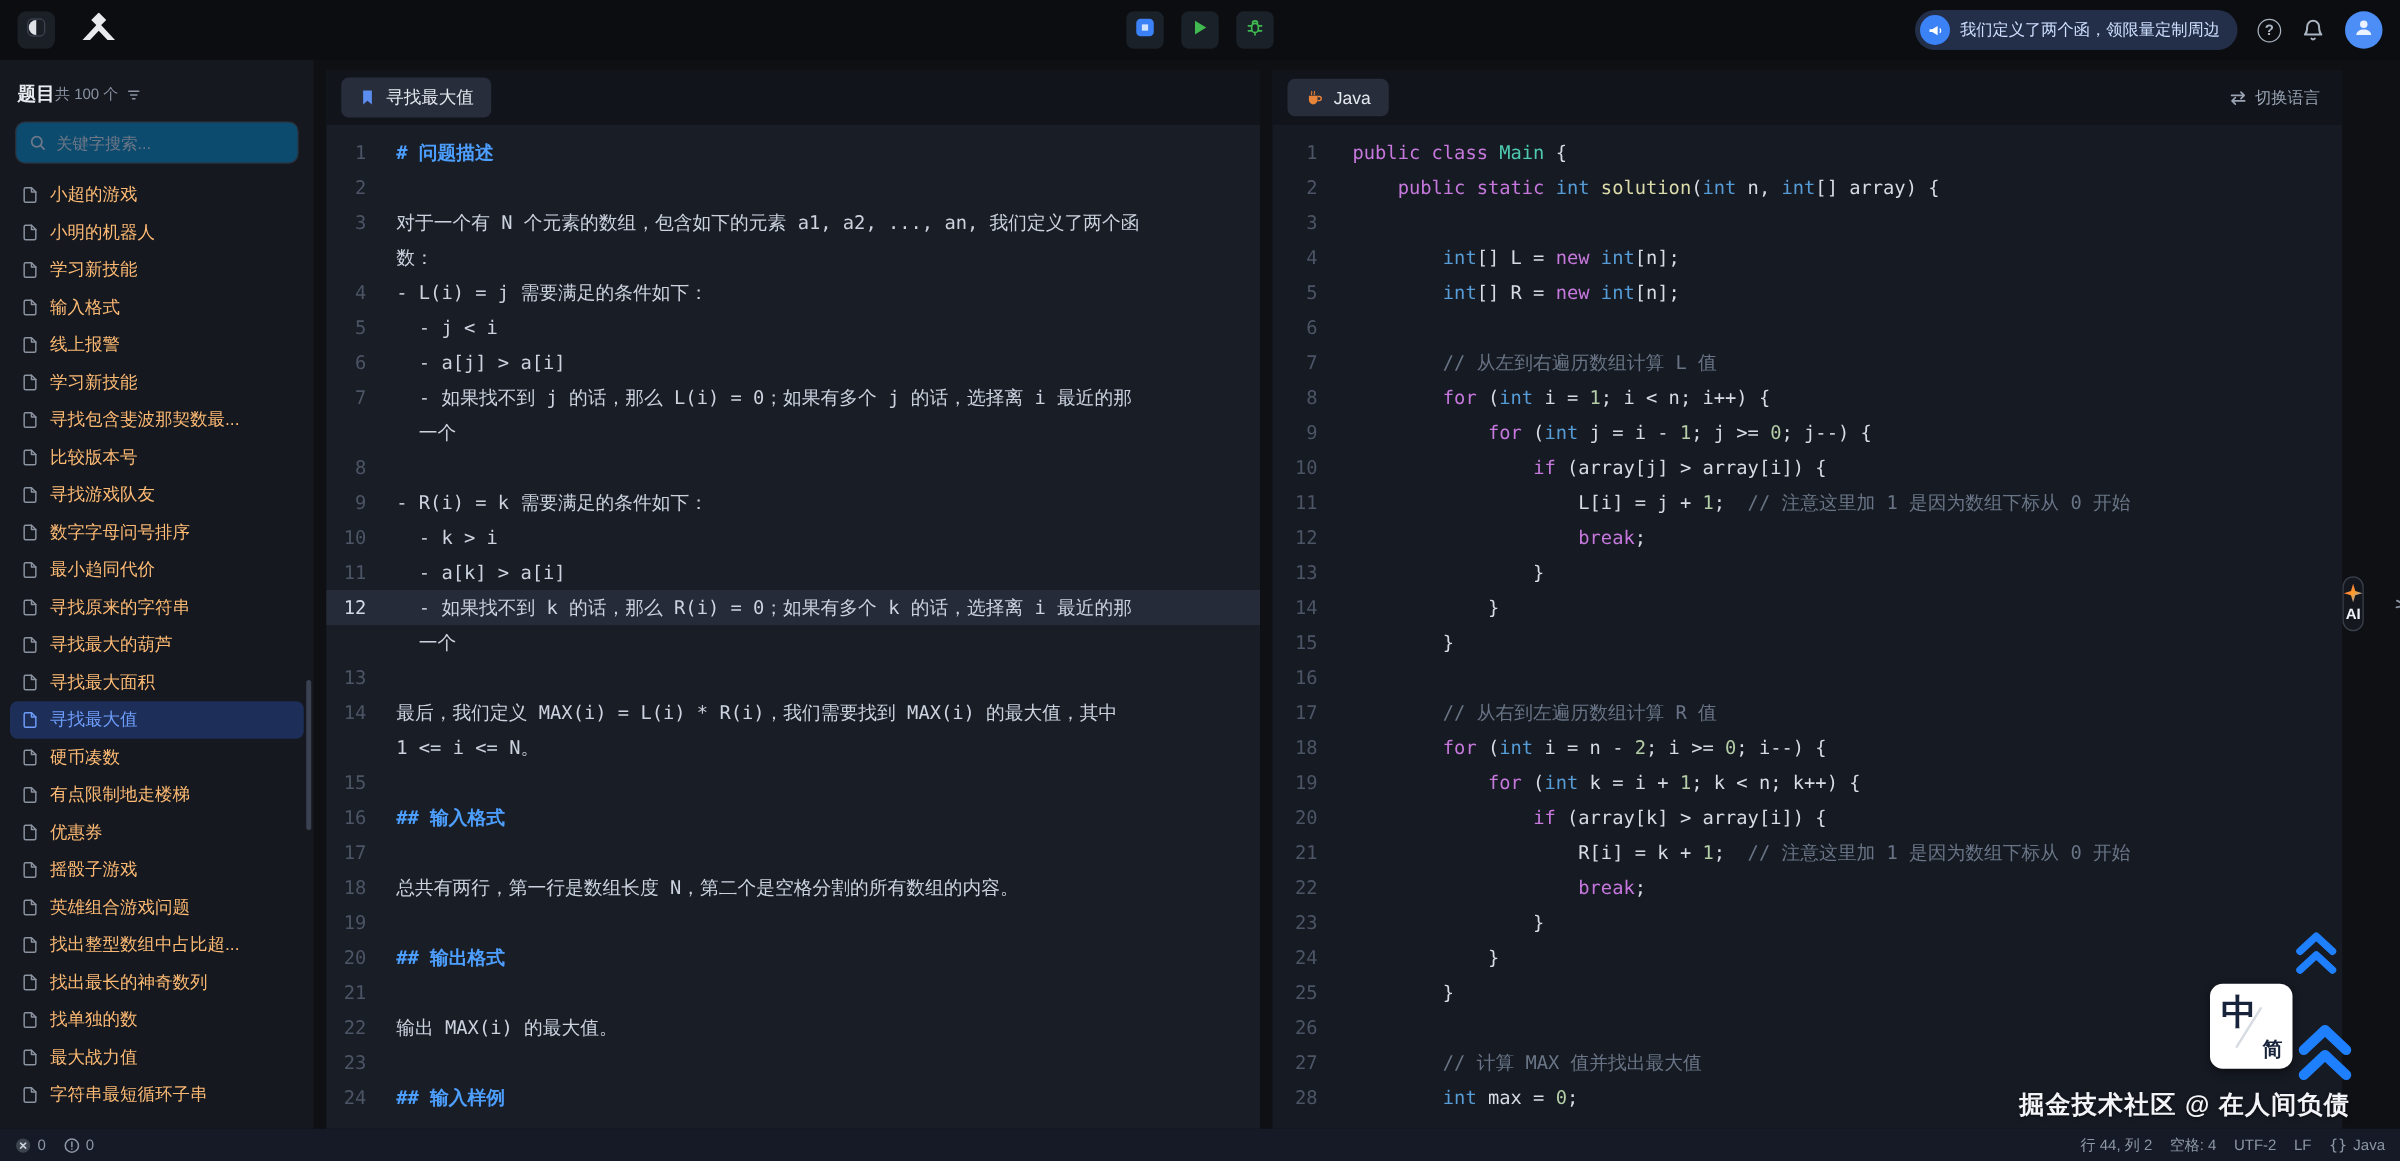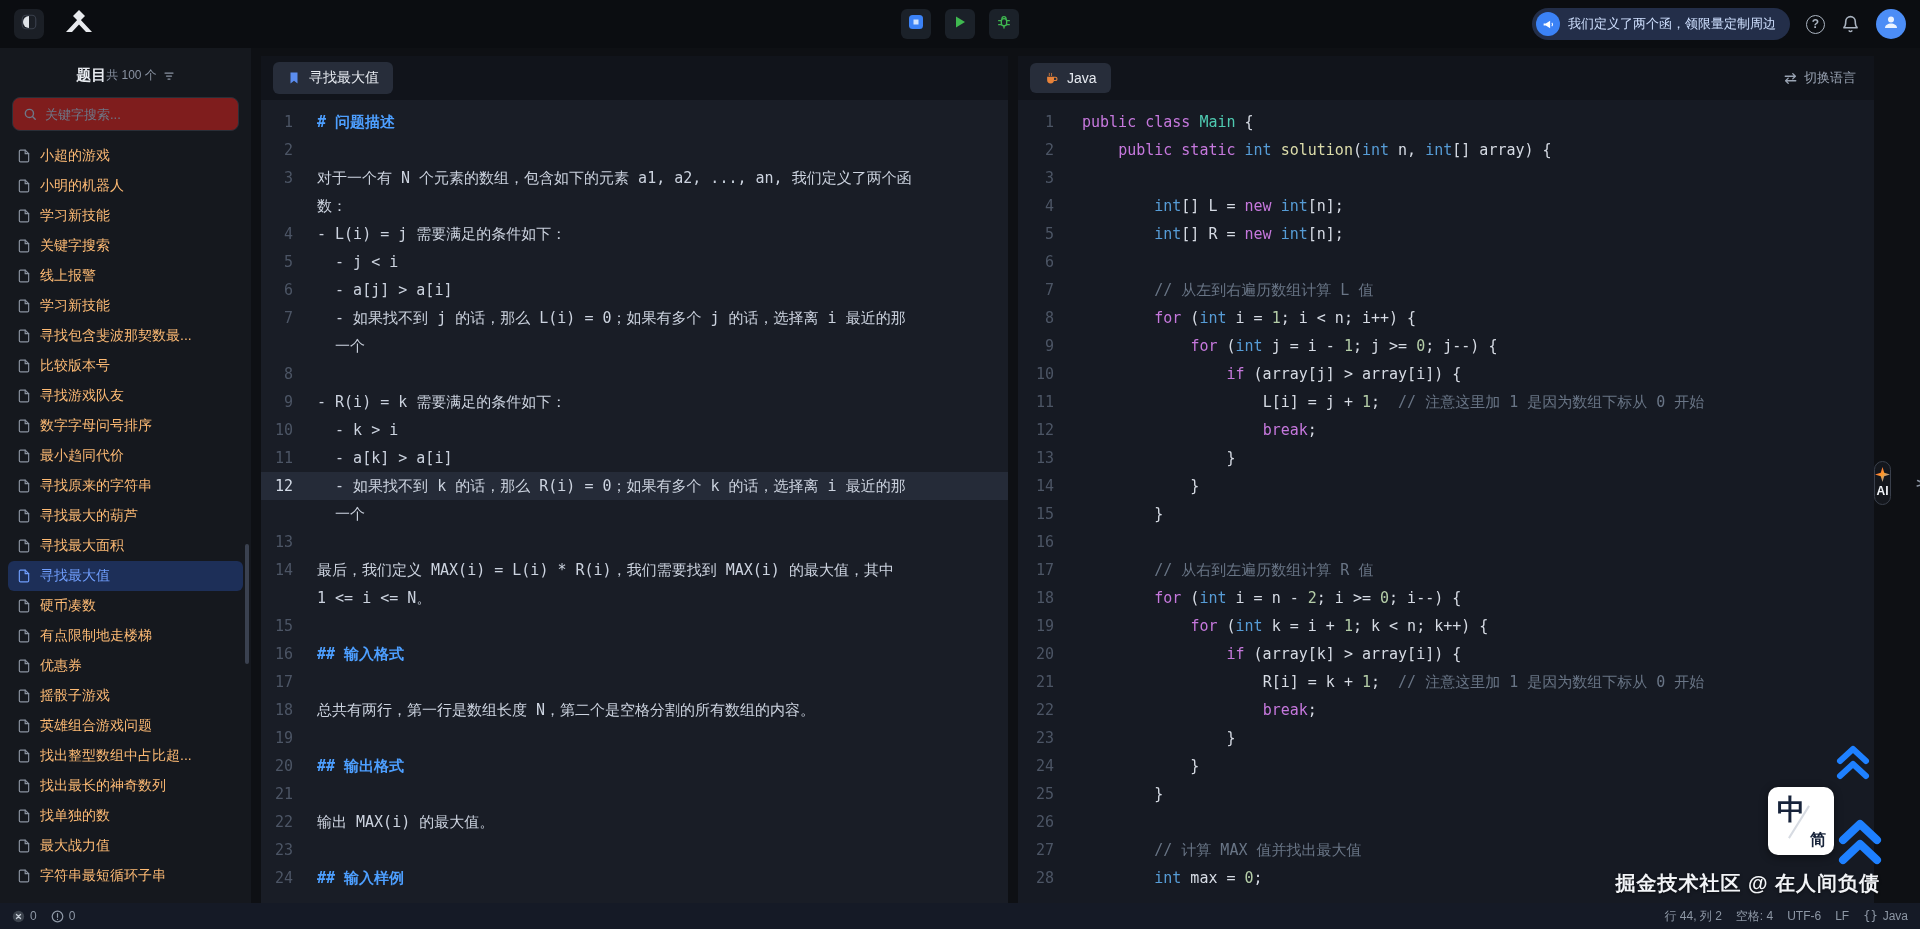--- a/index.html
+++ b/index.html
@@ -19,24 +19,24 @@
   .banner-ico { width:24px; height:24px; border-radius:50%; background:#3b82f6; display:flex; align-items:center; justify-content:center; }
   .banner-text { font-size:13px; color:#cfe0ff; }
   .help-icon { width:19px; height:19px; border:1.6px solid #aab3c0; border-radius:50%; display:flex; align-items:center; justify-content:center; font-size:12px; font-weight:bold; color:#aab3c0; }
   .avatar { width:30px; height:30px; border-radius:50%; background:#4c8df6; display:flex; align-items:center; justify-content:center; overflow:hidden; }
 
   
   .body { flex:1; display:flex; min-height:0; background:#0e1014; }
 
   
   .sidebar { width:251px; flex:none; background:#15181e; display:flex; flex-direction:column; position:relative; }
-  .sb-head { display:flex; align-items:center; justify-content:center; padding:18px 14px 10px; }
+  .sb-head { display:flex; align-items:center; justify-content:flex-start; padding:18px 14px 10px; }
   .sb-title { font-size:15px; font-weight:bold; color:#e8ebf0; }
   .sb-count { font-size:12px; color:#8a93a3; display:flex; align-items:center; gap:6px; }
-  .search { margin:2px 12px 10px; height:34px; background:#7f1d1d; border:1px solid #2a2f38; border-radius:8px; display:flex; align-items:center; gap:8px; padding:0 10px; }
+  .search { margin:2px 12px 10px; height:34px; background:#0c4a6e; border:1px solid #2a2f38; border-radius:8px; display:flex; align-items:center; gap:8px; padding:0 10px; }
   .search input { background:transparent; border:none; outline:none; color:#aab3c0; font-size:13px; width:100%; font-family:"Liberation Sans", sans-serif; }
   .search input::placeholder { color:#6e7888; }
   .sb-list { flex:1; overflow:hidden; padding:0 8px; }
   .sb-item { display:flex; align-items:center; gap:9px; height:30px; padding:0 9px; border-radius:6px; font-size:14px; color:#fdba74; cursor:pointer; white-space:nowrap; }
   .sb-item .doc-icon { color:#8b93a1; display:flex; flex:none; }
   .sb-item .sb-label { overflow:hidden; text-overflow:ellipsis; }
   .sb-item.active { background:#1d2f58; color:#6f9dfc; }
   .sb-item.active .doc-icon { color:#6f9dfc; }
   .sb-scrollthumb { position:absolute; right:2px; top:58%; width:4px; height:120px; border-radius:2px; background:#3a4150; }
 
@@ -218,21 +218,21 @@
             </span>
             <span class="sb-label">学习新技能</span>
           </div>
           <div class="sb-item">
             <span class="doc-icon">
               <svg width="14" height="14" viewBox="0 0 24 24" fill="none" stroke="currentColor" stroke-width="2" stroke-linecap="round" stroke-linejoin="round">
                 <path d="M14 2H6a2 2 0 0 0-2 2v16a2 2 0 0 0 2 2h12a2 2 0 0 0 2-2V8z"></path>
                 <path d="M14 2v6h6"></path>
               </svg>
             </span>
-            <span class="sb-label">关键字搜索</span>
+            <span class="sb-label">输入格式</span>
           </div>
           <div class="sb-item">
             <span class="doc-icon">
               <svg width="14" height="14" viewBox="0 0 24 24" fill="none" stroke="currentColor" stroke-width="2" stroke-linecap="round" stroke-linejoin="round">
                 <path d="M14 2H6a2 2 0 0 0-2 2v16a2 2 0 0 0 2 2h12a2 2 0 0 0 2-2V8z"></path>
                 <path d="M14 2v6h6"></path>
               </svg>
             </span>
             <span class="sb-label">线上报警</span>
           </div>
@@ -561,21 +561,21 @@
         <svg width="13" height="13" viewBox="0 0 16 16" fill="none" stroke="#8d97a5" stroke-width="1.5">
             <circle cx="8" cy="8" r="6.5"></circle>
             <path d="M8 4.5v4.5M8 11.4v.2" stroke-linecap="round"></path>
           </svg>
         <span>0</span>
       </span>
     </div>
     <div class="sb-right-grp">
       <span>行 44, 列 2</span>
       <span>空格: 4</span>
-      <span>UTF-6</span>
+      <span>UTF-2</span>
       <span>LF</span>
       <span class="status-item">
         <span class="braces">{}</span>
         <span>Java</span>
       </span>
     </div>
   </footer>
 
   <div class="translate-widget">
     <span class="tw-chevrons-small">

